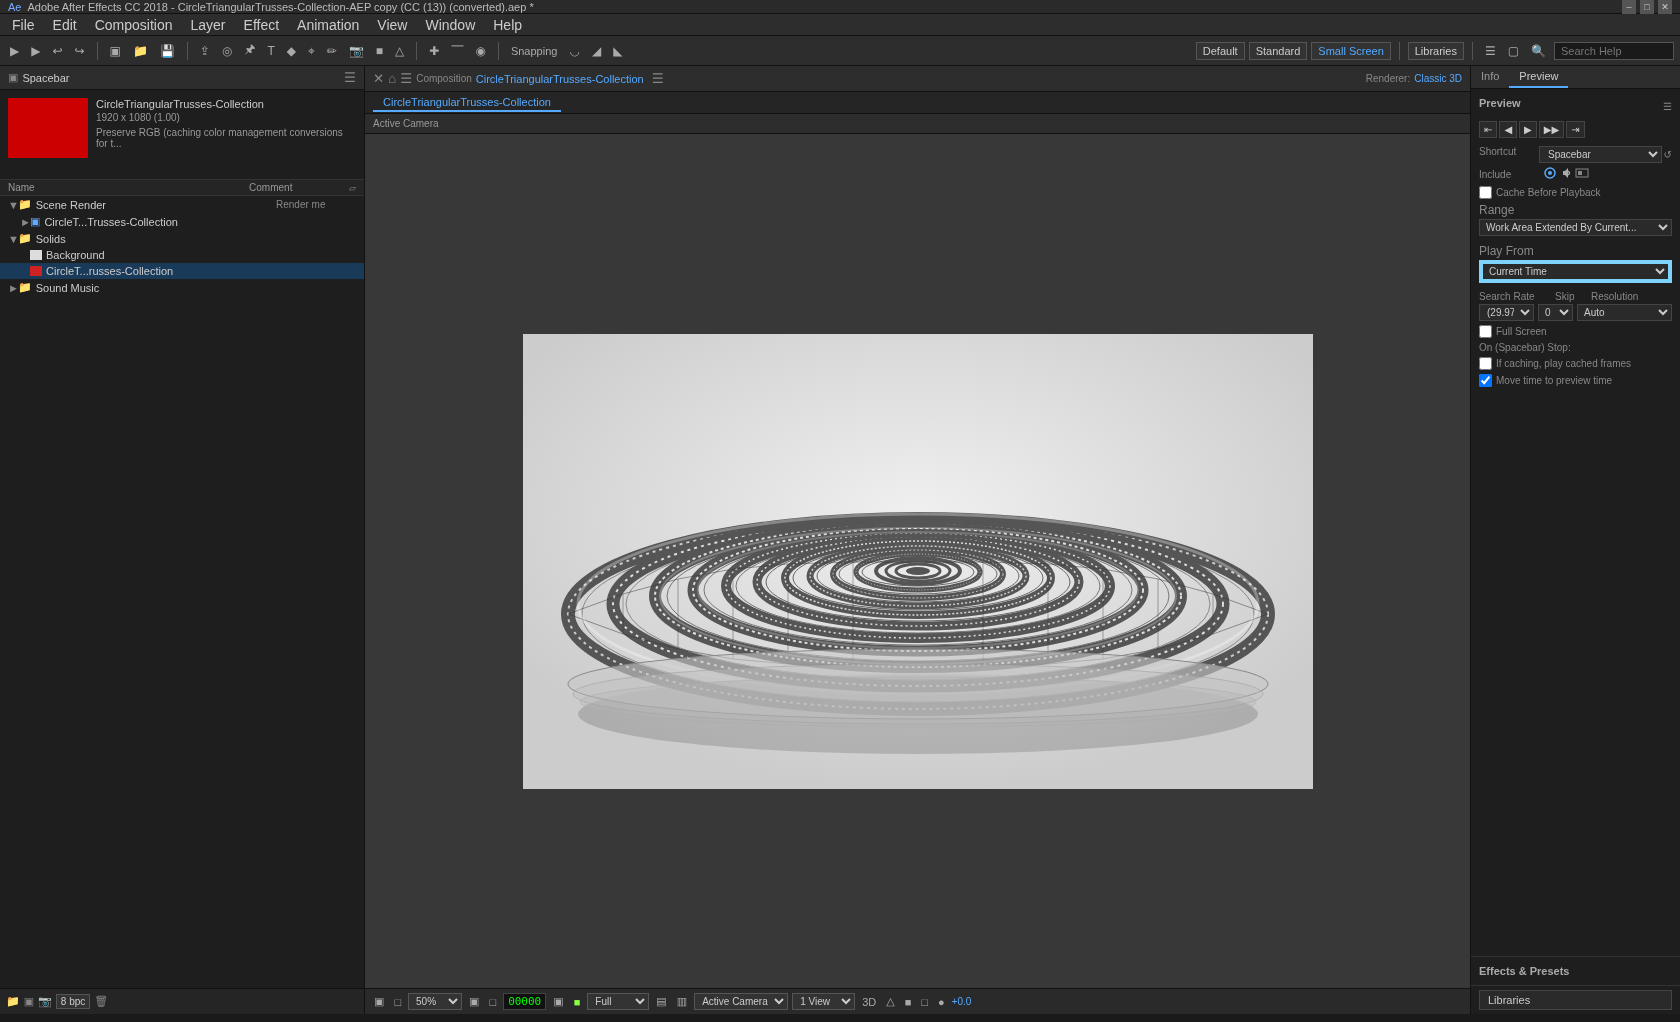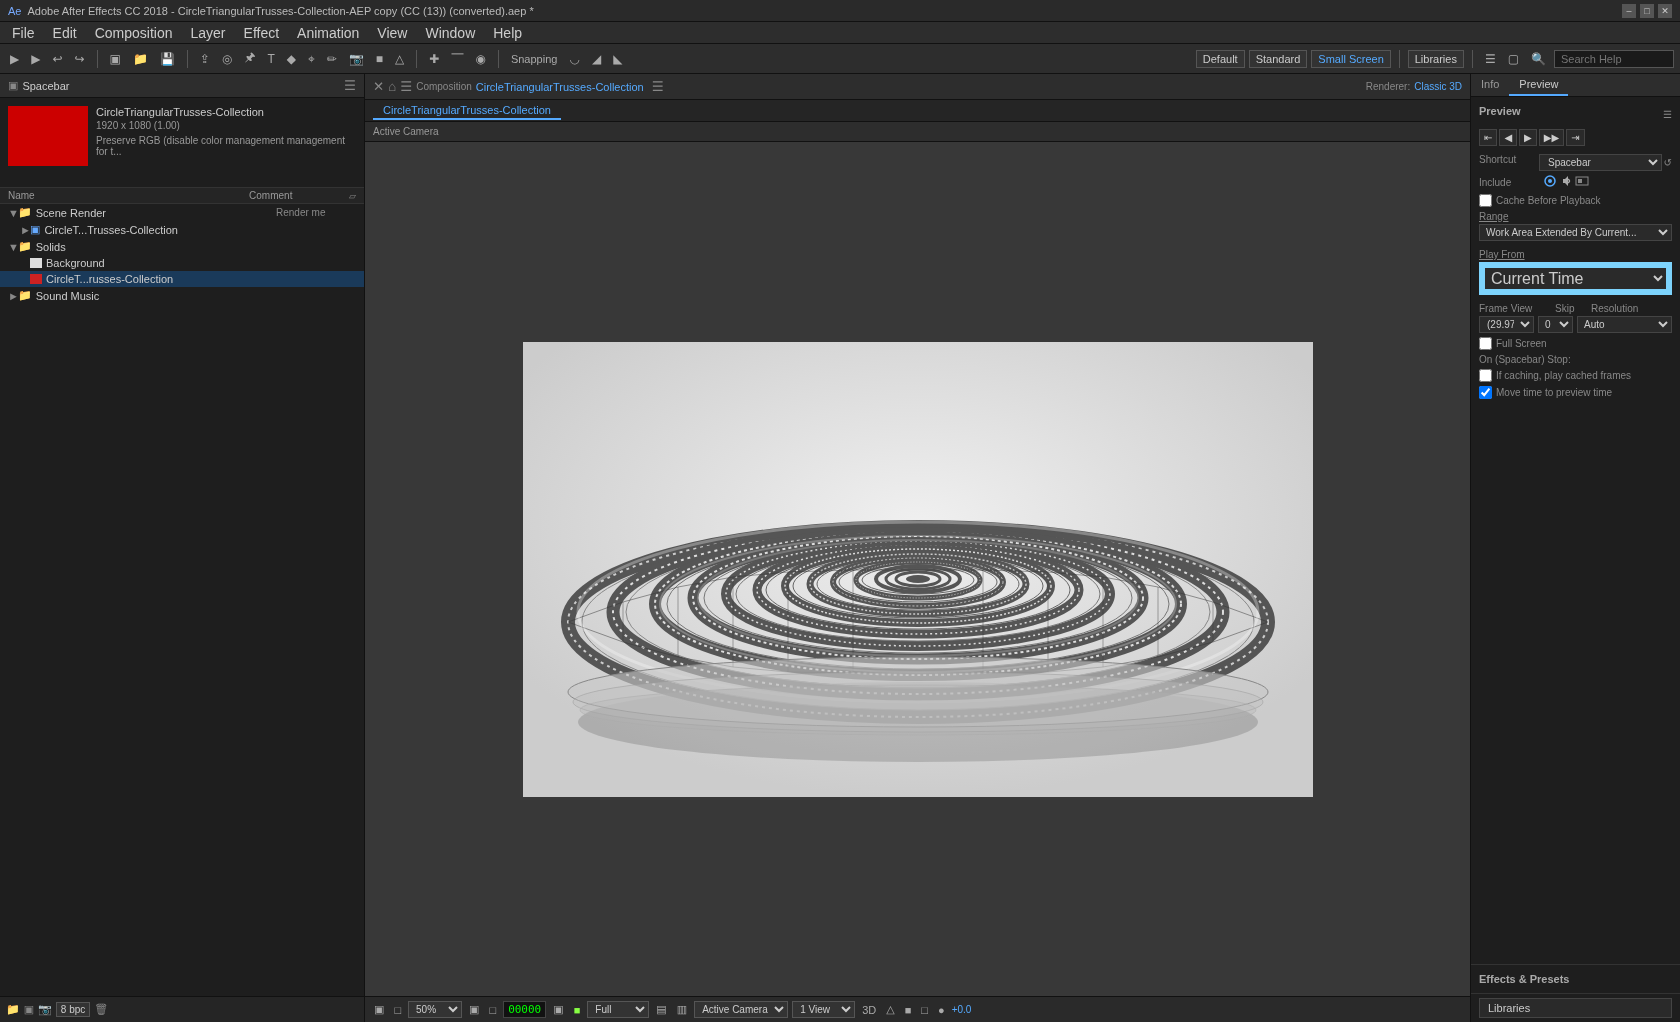--- a/index.html
+++ b/index.html
@@ -1,19 +1,19 @@
 <!DOCTYPE html>
 <html><head>
   <meta charset="utf-8">
   <style>
     * { margin: 0; padding: 0; box-sizing: border-box; }
     body { background: #1a1a1a; color: #ccc; font-family: 'Segoe UI', Arial, sans-serif; font-size: 11px; width: 1680px; height: 1022px; overflow: hidden; }
 
     
-    #title-bar { background: #2a2a2a; height: 22px; display: flex; align-items: center; padding: 0 8px; border-bottom: 1px solid #111; }
+    #title-bar { background: #2a2a2a; height: 14px; display: flex; align-items: center; padding: 0 8px; border-bottom: 1px solid #111; }
     #title-bar .win-controls { display: flex; gap: 4px; }
     #title-bar .win-btn { width: 14px; height: 14px; border: none; background: #555; color: #ccc; font-size: 9px; cursor: pointer; display: flex; align-items: center; justify-content: center; }
 
     
     #menu-bar { background: #2d2d2d; height: 22px; display: flex; align-items: center; padding: 0 4px; border-bottom: 1px solid #111; gap: 2px; }
     .menu-item { padding: 2px 8px; cursor: pointer; color: #ccc; font-size: 14px; }
 
     
     #toolbar { background: #2d2d2d; height: 30px; display: flex; align-items: center; padding: 0 6px; border-bottom: 1px solid #111; gap: 4px; }
     .tb-btn { background: none; border: none; color: #aaa; cursor: pointer; padding: 2px 4px; font-size: 12px; }
@@ -70,23 +70,23 @@
     .right-tab.active { color: #ccc; border-bottom: 2px solid #5af; }
     #preview-section { padding: 8px; flex: 1; }
     .section-title { color: #aaa; font-size: 11px; margin-bottom: 6px; font-weight: bold; }
     .shortcut-row { display: flex; margin-bottom: 4px; }
     .shortcut-label { color: #888; font-size: 10px; width: 60px; }
     .shortcut-value { flex: 1; background: #2a2a2a; border: 1px solid #444; color: #ccc; font-size: 10px; padding: 1px 4px; }
     .include-row { display: flex; align-items: center; gap: 4px; margin-bottom: 4px; }
     .include-icons { display: flex; gap: 2px; }
     .preview-ctrl { display: flex; gap: 2px; margin-bottom: 8px; align-items: center; }
     .prev-btn { background: #2a2a2a; border: 1px solid #444; color: #ccc; cursor: pointer; padding: 2px 4px; font-size: 10px; }
-    .preview-sub { color: #888; font-size: 10px; margin-bottom: 2px; text-decoration: underline; }
+    .preview-sub { color: #888; font-size: 12px; margin-bottom: 2px; }
     .range-select { background: #2a2a2a; border: 1px solid #444; color: #ccc; font-size: 10px; padding: 1px 2px; width: 100%; margin-bottom: 4px; }
-    .play-from-select { background: #2a2a2a; border: 6px solid #7dd3fc; color: #ccc; font-size: 16px; padding: 1px 2px; width: 100%; margin-bottom: 4px; }
+    .play-from-select { background: #2a2a2a; border: 4px solid #7dd3fc; color: #ccc; font-size: 10px; padding: 1px 2px; width: 100%; margin-bottom: 4px; }
     .fps-input { background: #2a2a2a; border: 1px solid #444; color: #ccc; font-size: 10px; padding: 1px 3px; width: 45px; }
     .fps-select { background: #2a2a2a; border: 1px solid #444; color: #ccc; font-size: 10px; padding: 1px 2px; width: 35px; }
     .res-select { background: #2a2a2a; border: 1px solid #444; color: #ccc; font-size: 10px; padding: 1px 2px; flex: 1; }
     .checkbox-row { display: flex; align-items: center; gap: 4px; margin-bottom: 4px; font-size: 10px; color: #888; }
     .on-spacebar { color: #888; font-size: 10px; margin-bottom: 4px; }
     #effects-section { padding: 8px; border-top: 1px solid #333; }
     #libraries-section { padding: 4px 8px; border-top: 1px solid #333; }
     .lib-btn { background: #2a2a2a; border: 1px solid #444; color: #ccc; font-size: 11px; padding: 3px 8px; cursor: pointer; width: 100%; text-align: left; }
 
     .renderer-label { color: #888; font-size: 10px; }
@@ -169,21 +169,21 @@
       <span style="color:#888;">▣</span>
       <span style="font-size:11px;color:#ccc;">Spacebar</span>
       <button style="background:none;border:none;color:#888;cursor:pointer;margin-left:auto;">☰</button>
     </div>
 
     <div id="project-preview">
       <div class="preview-thumb"></div>
       <div class="preview-info">
         <div class="comp-name">CircleTriangularTrusses-Collection</div>
         <div>1920 x 1080 (1.00)</div>
-        <div style="margin-top:4px;">Preserve RGB (disable color management management for t...</div>
+        <div style="margin-top:4px;">Preserve RGB (caching color management conversions for t...</div>
       </div>
     </div>
 
 
     <div id="project-list-header">
       <span class="col-name">Name</span>
       <span class="col-comment">Comment</span>
       <button style="background:none;border:none;color:#888;cursor:pointer;margin-left:auto;font-size:9px;">▱</button>
     </div>
 
@@ -477,21 +477,21 @@
 
       <div style="margin-bottom:4px;">
         <div class="preview-sub">Play From</div>
         <select class="play-from-select">
           <option>Current Time</option>
         </select>
       </div>
 
       <div style="margin-bottom:4px;">
         <div style="display:flex;gap:6px;color:#888;font-size:10px;margin-bottom:2px;">
-          <span style="width:70px;">Frame View</span>
+          <span style="width:70px;">Search Rate</span>
           <span style="width:30px;">Skip</span>
           <span>Resolution</span>
         </div>
         <div style="display:flex;gap:4px;align-items:center;">
           <select class="fps-input" style="width:55px;background:#2a2a2a;border:1px solid #444;color:#ccc;font-size:10px;padding:1px 3px;">
             <option>(29.97)</option>
           </select>
           <select class="fps-select" style="width:35px;background:#2a2a2a;border:1px solid #444;color:#ccc;font-size:10px;padding:1px 2px;">
             <option>0</option>
           </select>

